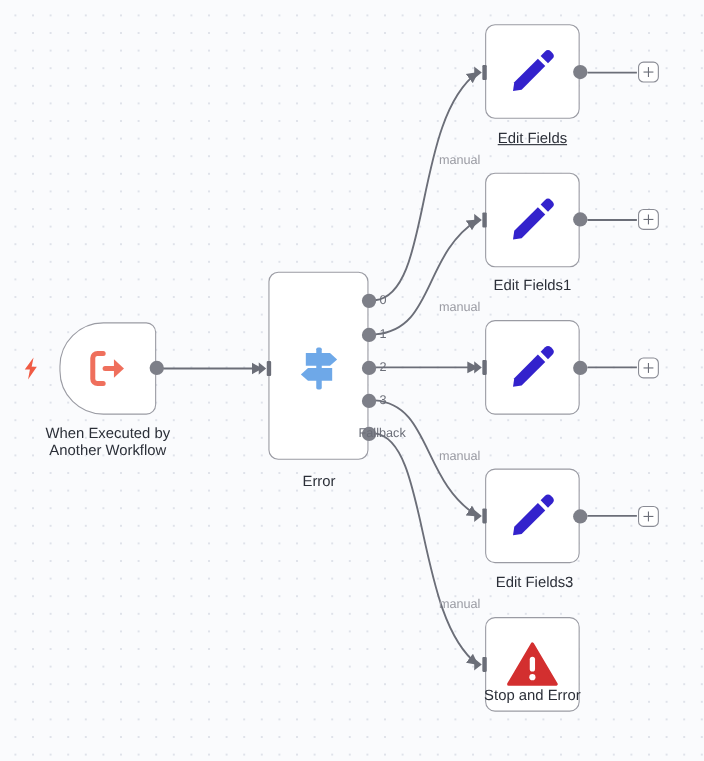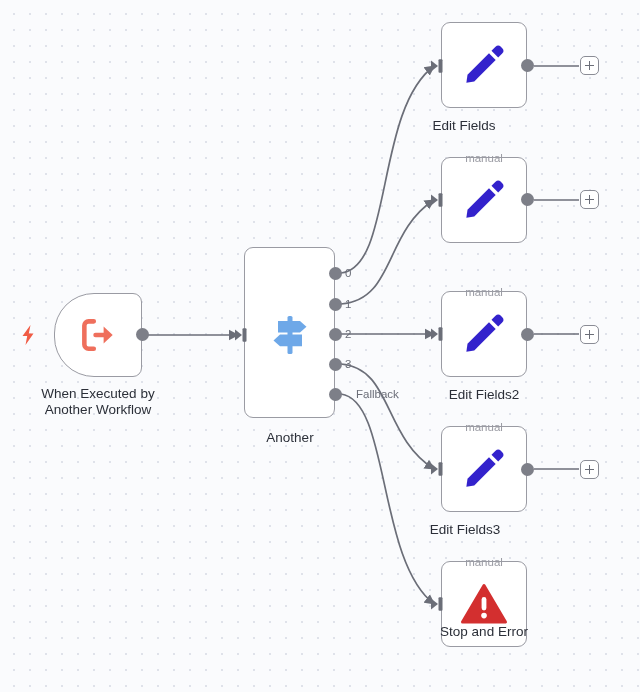--- a/index.html
+++ b/index.html
@@ -49,26 +49,24 @@
     position: absolute;
     text-align: center;
     color: #2b2f38;
     font-size: 13.5px;
     line-height: 16px;
     white-space: pre-line;
     z-index: 4;
   }
   .node-sublabel {
     position: absolute;
-    text-align: center;
     color: #9a9ba3;
     font-size: 11.5px;
     line-height: 14px;
     z-index: 4;
-    margin-top: 12px;
   }
 
   
   .out-dot {
     position: absolute;
     width: 13px; height: 13px;
     border-radius: 50%;
     background: #7d7f88;
     z-index: 5;
   }
@@ -185,97 +183,97 @@
   <div class="out-dot" style="left:329px; top:298px;"></div>
   <div class="out-label" style="left:345px; top:298px;">1</div>
 
   <div class="out-dot" style="left:329px; top:328px;"></div>
   <div class="out-label" style="left:345px; top:328px;">2</div>
 
   <div class="out-dot" style="left:329px; top:358px;"></div>
   <div class="out-label" style="left:345px; top:358px;">3</div>
 
   <div class="out-dot" style="left:329px; top:388px;"></div>
-  <div class="out-label" style="left:356px; top:388px;">Fallback</div>
-
-  <div class="node-label" style="left:205px; top:430px; width:170px;">Another</div>
+  <div class="out-label" style="left:326px; top:388px;">Fallback</div>
+
+  <div class="node-label" style="left:205px; top:430px; width:170px;">Error</div>
 
   <div class="in-arrow" style="left:431px; top:58px;">
     <svg class="icon-svg" width="14" height="16" viewBox="0 0 14 16">
       <path d="M0,2.4 L7,8 L0,13.6 Z" fill="#6b6e78"></path>
       <rect x="7.5" y="1.2" width="4" height="13.6" rx="1" fill="#6b6e78"></rect>
     </svg>
   </div>
   <div class="node" style="left:441px; top:22px; width:86px; height:86px;">
     <span>
       <svg class="icon-svg" width="46" height="46" viewBox="0 0 24 24">
         <path d="M3.4 17.1 L14.6 5.9 L18.1 9.4 L6.9 20.6 L2.8 21.2 Z" fill="#3322cc"></path>
         <path d="M15.9 4.6 L18.0 2.5 A2.0 2.0 0 0 1 20.8 2.5 L21.5 3.2 A2.0 2.0 0 0 1 21.5 6.0 L19.4 8.1 Z" fill="#3322cc"></path>
       </svg>
     </span>
   </div>
   <div class="out-dot" style="left:521px; top:59px;"></div>
   <div class="plus-btn" style="left:580px; top:56px;"></div>
-  <div class="node-label" style="left:379px; top:118px; width:170px;">Edit Fields</div>
+  <div class="node-label" style="left:399px; top:118px; width:170px;text-decoration:underline;">Edit Fields</div>
   <div class="node-sublabel" style="left:399px; top:139px; width:170px;">manual</div>
 
   <div class="in-arrow" style="left:431px; top:192px;">
     <svg class="icon-svg" width="14" height="16" viewBox="0 0 14 16">
       <path d="M0,2.4 L7,8 L0,13.6 Z" fill="#6b6e78"></path>
       <rect x="7.5" y="1.2" width="4" height="13.6" rx="1" fill="#6b6e78"></rect>
     </svg>
   </div>
   <div class="node" style="left:441px; top:157px; width:86px; height:86px;">
     <span>
       <svg class="icon-svg" width="46" height="46" viewBox="0 0 24 24">
         <path d="M3.4 17.1 L14.6 5.9 L18.1 9.4 L6.9 20.6 L2.8 21.2 Z" fill="#3322cc"></path>
         <path d="M15.9 4.6 L18.0 2.5 A2.0 2.0 0 0 1 20.8 2.5 L21.5 3.2 A2.0 2.0 0 0 1 21.5 6.0 L19.4 8.1 Z" fill="#3322cc"></path>
       </svg>
     </span>
   </div>
   <div class="out-dot" style="left:521px; top:193px;"></div>
   <div class="plus-btn" style="left:580px; top:190px;"></div>
+  <div class="node-label" style="left:399px; top:252px; width:170px;">Edit Fields1</div>
   <div class="node-sublabel" style="left:399px; top:273px; width:170px;">manual</div>
 
   <div class="in-arrow" style="left:431px; top:326px;">
     <svg class="icon-svg" width="14" height="16" viewBox="0 0 14 16">
       <path d="M0,2.4 L7,8 L0,13.6 Z" fill="#6b6e78"></path>
       <rect x="7.5" y="1.2" width="4" height="13.6" rx="1" fill="#6b6e78"></rect>
     </svg>
   </div>
   <div class="node" style="left:441px; top:291px; width:86px; height:86px;">
     <span>
       <svg class="icon-svg" width="46" height="46" viewBox="0 0 24 24">
         <path d="M3.4 17.1 L14.6 5.9 L18.1 9.4 L6.9 20.6 L2.8 21.2 Z" fill="#3322cc"></path>
         <path d="M15.9 4.6 L18.0 2.5 A2.0 2.0 0 0 1 20.8 2.5 L21.5 3.2 A2.0 2.0 0 0 1 21.5 6.0 L19.4 8.1 Z" fill="#3322cc"></path>
       </svg>
     </span>
   </div>
   <div class="out-dot" style="left:521px; top:328px;"></div>
   <div class="plus-btn" style="left:580px; top:325px;"></div>
-  <div class="node-label" style="left:399px; top:387px; width:170px;">Edit Fields2</div>
   <div class="node-sublabel" style="left:399px; top:408px; width:170px;">manual</div>
 
   <div class="in-arrow" style="left:431px; top:461px;">
     <svg class="icon-svg" width="14" height="16" viewBox="0 0 14 16">
       <path d="M0,2.4 L7,8 L0,13.6 Z" fill="#6b6e78"></path>
       <rect x="7.5" y="1.2" width="4" height="13.6" rx="1" fill="#6b6e78"></rect>
     </svg>
   </div>
   <div class="node" style="left:441px; top:426px; width:86px; height:86px;">
     <span>
       <svg class="icon-svg" width="46" height="46" viewBox="0 0 24 24">
         <path d="M3.4 17.1 L14.6 5.9 L18.1 9.4 L6.9 20.6 L2.8 21.2 Z" fill="#3322cc"></path>
         <path d="M15.9 4.6 L18.0 2.5 A2.0 2.0 0 0 1 20.8 2.5 L21.5 3.2 A2.0 2.0 0 0 1 21.5 6.0 L19.4 8.1 Z" fill="#3322cc"></path>
       </svg>
     </span>
   </div>
   <div class="out-dot" style="left:521px; top:463px;"></div>
   <div class="plus-btn" style="left:580px; top:460px;"></div>
-  <div class="node-label" style="left:380px; top:522px; width:170px;">Edit Fields3</div>
+  <div class="node-label" style="left:401px; top:522px; width:170px;">Edit Fields3</div>
   <div class="node-sublabel" style="left:399px; top:543px; width:170px;">manual</div>
 
   <div class="in-arrow" style="left:431px; top:596px;">
     <svg class="icon-svg" width="14" height="16" viewBox="0 0 14 16">
       <path d="M0,2.4 L7,8 L0,13.6 Z" fill="#6b6e78"></path>
       <rect x="7.5" y="1.2" width="4" height="13.6" rx="1" fill="#6b6e78"></rect>
     </svg>
   </div>
   <div class="node" style="left:441px; top:561px; width:86px; height:86px;">
     <span>

